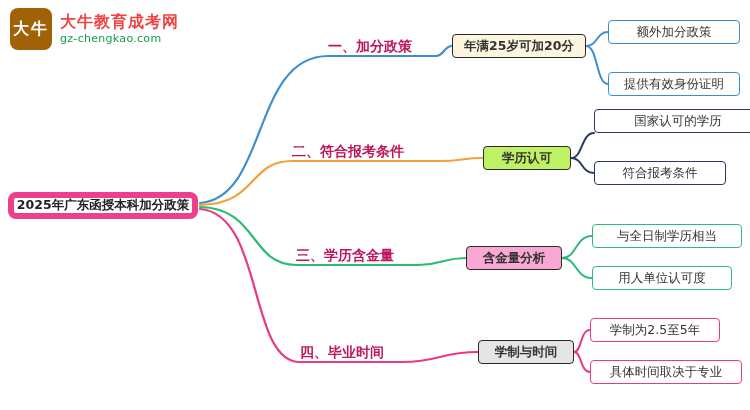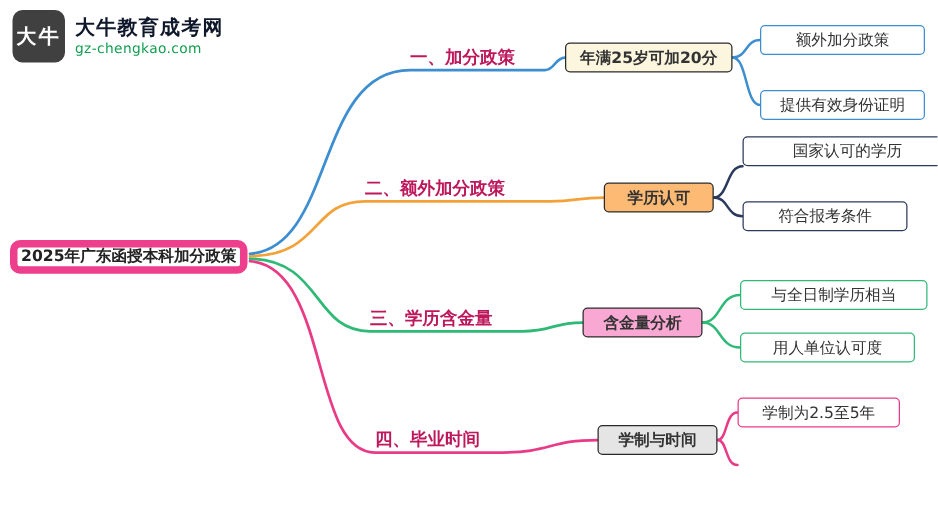--- a/index.html
+++ b/index.html
@@ -61,41 +61,42 @@
     <path d="M200 207 C258 208 250 265 296 265 L418 265 C442 265 442 258 466 258" fill="none" stroke-width="2.2" stroke-linecap="round" stroke="#2fb977"></path>
     <path d="M562 258 C577 258 575 236 592 236" fill="none" stroke-width="2" stroke-linecap="round" stroke="#2fb977"></path>
     <path d="M562 258 C577 258 575 278 592 278" fill="none" stroke-width="2" stroke-linecap="round" stroke="#2fb977"></path>
 
     <path d="M200 209 C264 214 248 362 300 362 L402 362 C440 362 440 352 478 352" fill="none" stroke-width="2.2" stroke-linecap="round" stroke="#e93a86"></path>
     <path d="M574 352 C582 352 580 330 590 330" fill="none" stroke-width="2" stroke-linecap="round" stroke="#e93a86"></path>
     <path d="M574 352 C582 352 580 372 590 372" fill="none" stroke-width="2" stroke-linecap="round" stroke="#e93a86"></path>
   </svg>
 
   <div class="logo">
-    <div class="logo-icon" style="background-color: #404040;">大牛</div>
+    <div class="logo-icon" style="background-color: #a16207;">大牛</div>
     <div class="logo-text">
-      <div class="site-name" style="color: #0f172a;">大牛教育成考网</div>
+      <div class="site-name" style="color: #ef4444;">大牛教育成考网</div>
       <div class="site-domain" style="color: rgb(15, 157, 78);">gz-chengkao.com</div>
     </div>
   </div>
 
   <div class="root-node" style="border-color: rgb(238, 63, 141);">2025年广东函授本科加分政策</div>
 
   <div class="branch-label" style="left:328px; top:36px;">一、加分政策</div>
   <div class="mid-node" style="left: 452px; top: 34px; width: 134px; background-color: rgb(253, 246, 222); border-color: rgb(42, 42, 42);">年满25岁可加20分</div>
   <div class="leaf" style="left: 608px; top: 20px; width: 132px; border-color: rgb(61, 142, 208);">额外加分政策</div>
   <div class="leaf" style="left: 608px; top: 72px; width: 132px; border-color: rgb(61, 142, 208);">提供有效身份证明</div>
 
-  <div class="branch-label" style="left:292px; top:141px;">二、额外加分政策</div>
-  <div class="mid-node" style="left: 483px; top: 146px; width: 88px; background-color: #fdba74; border-color: rgb(42, 42, 42);">学历认可</div>
+  <div class="branch-label" style="left:292px; top:141px;">二、符合报考条件</div>
+  <div class="mid-node" style="left: 483px; top: 146px; width: 88px; background-color: #bef264; border-color: rgb(42, 42, 42);">学历认可</div>
   <div class="leaf" style="left: 594px; top: 109px; width: 168px; border-color: rgb(43, 58, 92);">国家认可的学历</div>
   <div class="leaf" style="left: 594px; top: 161px; width: 132px; border-color: rgb(43, 58, 92);">符合报考条件</div>
 
   <div class="branch-label" style="left:296px; top:245px;">三、学历含金量</div>
   <div class="mid-node" style="left: 466px; top: 246px; width: 96px; background-color: #f9a8d4; border-color: rgb(42, 42, 42);">含金量分析</div>
   <div class="leaf" style="left: 592px; top: 224px; width: 150px; border-color: rgb(47, 185, 119);">与全日制学历相当</div>
   <div class="leaf" style="left: 592px; top: 266px; width: 140px; border-color: rgb(47, 185, 119);">用人单位认可度</div>
 
   <div class="branch-label" style="left:300px; top:342px;">四、毕业时间</div>
   <div class="mid-node" style="left: 478px; top: 340px; width: 96px; background-color: #e5e5e5; border-color: rgb(42, 42, 42);">学制与时间</div>
   <div class="leaf" style="left: 590px; top: 318px; width: 130px; border-color: rgb(233, 58, 134);">学制为2.5至5年</div>
+  <div class="leaf" style="left: 590px; top: 360px; width: 152px; border-color: rgb(233, 58, 134);">具体时间取决于专业</div>
 
 </div>
 
 </body></html>

